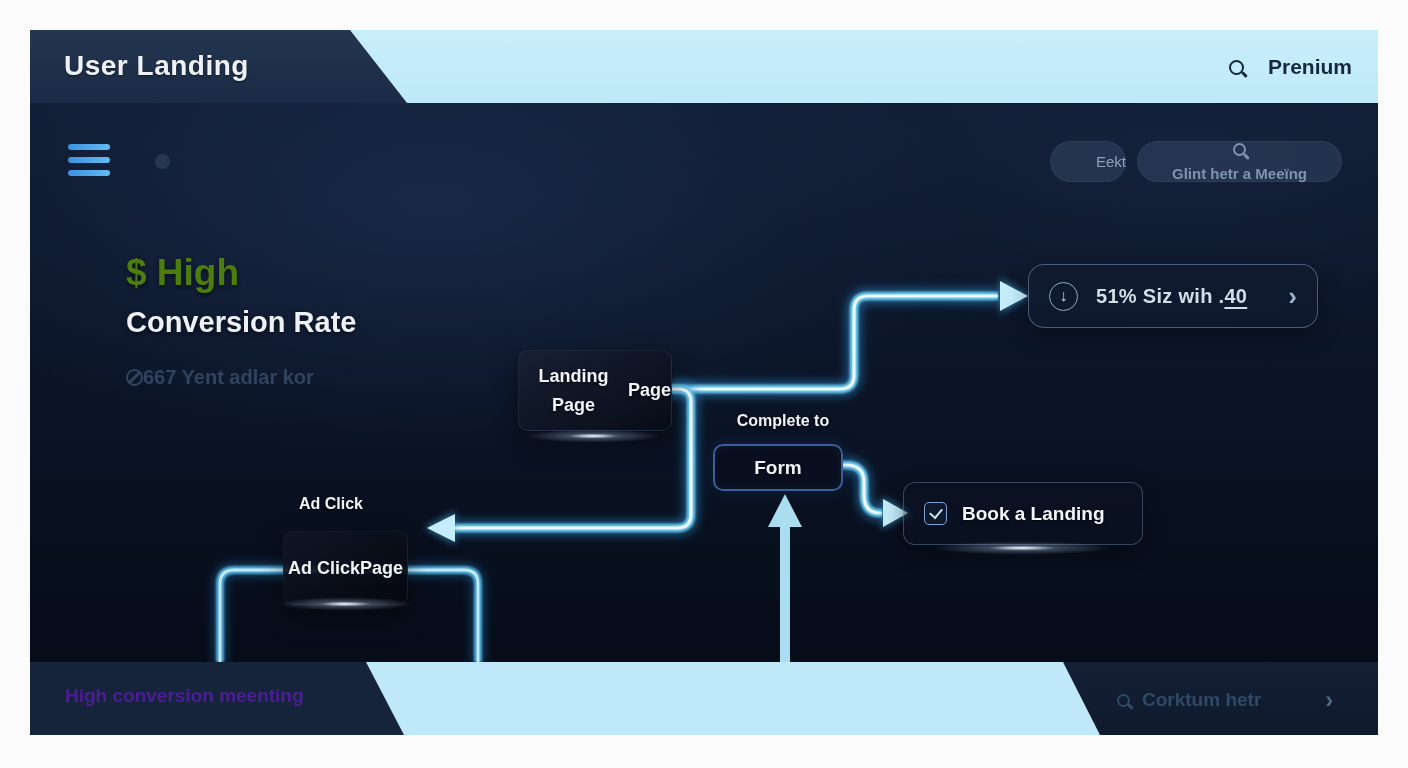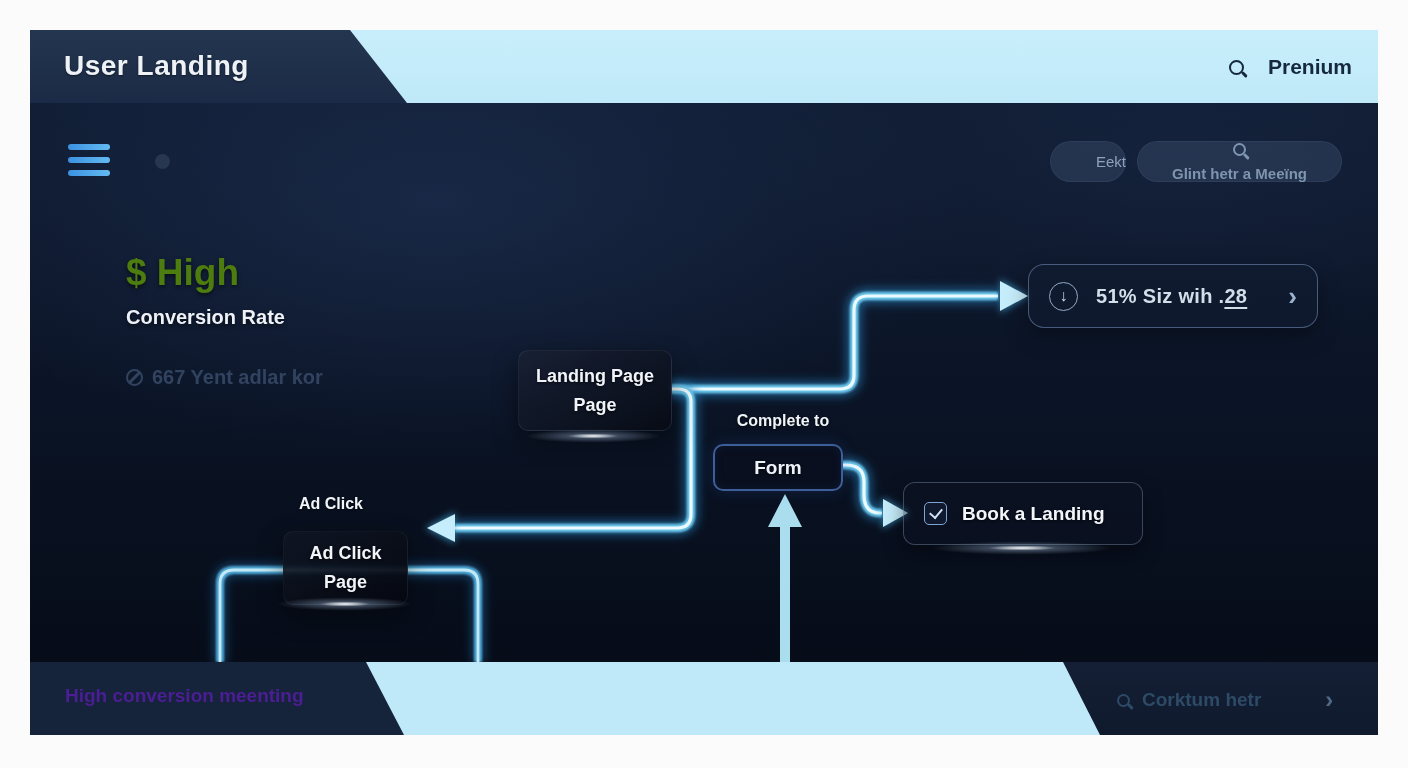--- a/index.html
+++ b/index.html
@@ -45,33 +45,33 @@
   .dim-dot { left:155px; top:154px; width:15px; height:15px; border-radius:50%; background:#273750; }
 
   .pill { top:141px; height:41px; border-radius:21px; background:rgba(58,76,106,.45);
     display:flex; align-items:center; justify-content:flex-end; gap:9px;
     color:#8ea2bc; font-size:15px; box-shadow:inset 0 0 0 1px rgba(120,140,170,.12); cursor:pointer; }
   .pill-small { left:1050px; width:76px; }
   .pill-search { left:1137px; width:205px; font-weight:700; color:#7e95b0;flex-direction:column; }
 
   .hero-title { left:126px; top:252px; font-size:37px; font-weight:700; color:#4d7c0f;
     text-shadow:0 2px 4px rgba(0,0,0,.55); }
-  .hero-sub { left:126px; top:306px; font-size:20px; font-weight:700; color:#eef2f7;
+  .hero-sub { left:126px; top:306px; font-size:29px; font-weight:700; color:#eef2f7;
     text-shadow:0 2px 4px rgba(0,0,0,.5); }
-  .hero-meta { left:126px; top:366px; display:flex; align-items:center; gap:9px;
+  .hero-meta { left:126px; top:366px; display:flex; align-items:center; 
     color:#31435f; font-size:20px; font-weight:600; }
   .pct-icon { width:17px; height:17px; border:2.5px solid #31435f; border-radius:50%; position:relative; }
   .pct-icon::after { content:""; position:absolute; left:-1px; top:5px; width:15px; height:2.5px;
     background:#31435f; transform:rotate(-45deg); }
 
   
   .node { background:linear-gradient(150deg, rgba(24,32,52,.92), rgba(8,12,22,.96));
     border:1px solid rgba(150,170,205,.13); border-radius:10px;
     color:#f1f5f9; font-weight:700; font-size:18px; line-height:1.6; text-align:center;
-    display:flex; flex-direction:column; align-items:center; justify-content:center;
+    display:flex; flex-direction:row; align-items:center; justify-content:center;
     text-shadow:0 1px 3px rgba(0,0,0,.7); box-shadow:0 10px 26px rgba(0,0,0,.45); }
   .node-landing { left:518px; top:350px; width:154px; height:81px; }
   .node-adclick { left:283px; top:531px; width:125px; height:74px;
     background:linear-gradient(150deg, rgba(16,22,36,.9), rgba(5,8,16,.96)); border-color:rgba(255,255,255,.05); }
 
   .float-label { color:#f0f4f8; font-weight:700; font-size:16px; text-shadow:0 1px 3px rgba(0,0,0,.7); }
   .lbl-complete { left:722px; top:412px; width:122px; text-align:center; }
   .lbl-adclick  { left:299px; top:495px; }
 
   .form-box { left:713px; top:444px; width:130px; height:47px; border-radius:10px;
@@ -229,21 +229,21 @@
 <div class="abs flare flare-landing"></div>
 
 <div class="abs float-label lbl-complete">Complete to</div>
 
 <div class="abs form-box">
   <span>Form</span>
 </div>
 
 <div class="abs stat-card">
   <span class="stat-icon">↓</span>
-  <span class="stat-text"><span>51% Siz wih .</span><span class="stat-num">28</span></span>
+  <span class="stat-text"><span>51% Siz wih .</span><span class="stat-num">40</span></span>
   <span class="stat-chevron">›</span>
 </div>
 
 <div class="abs float-label lbl-adclick">Ad Click</div>
 <div class="abs node node-adclick">
   <span>Ad Click</span>
   <span>Page</span>
 </div>
 <div class="abs flare flare-adclick"></div>
 

